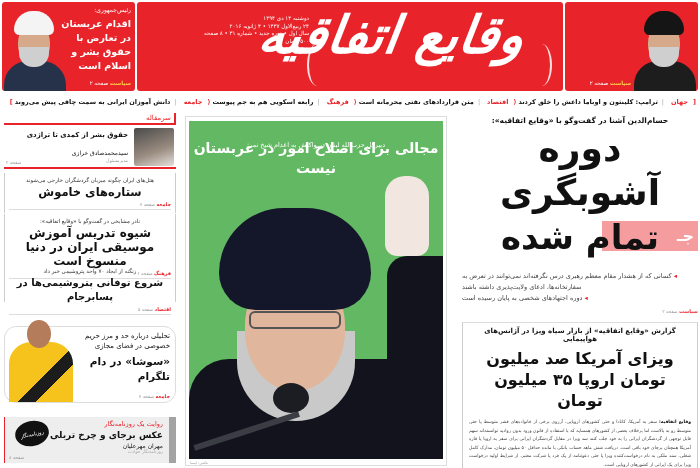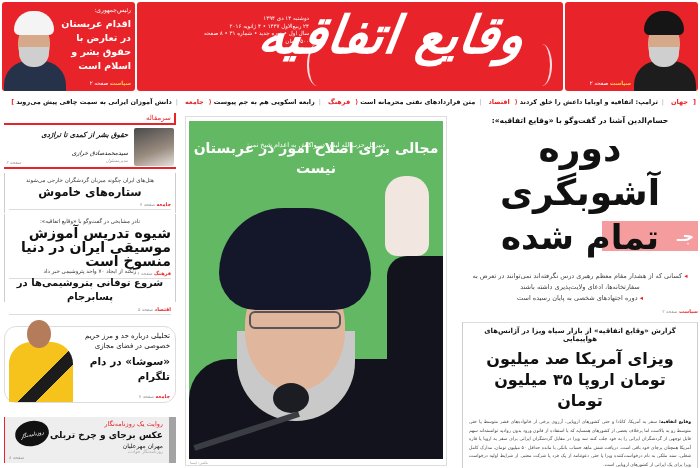--- a/index.html
+++ b/index.html
@@ -45,38 +45,38 @@
   
   .ticker { position: absolute; top: 95px; left: 2px; width: 696px; height: 13px; font-size: 6.5px; font-weight: bold; display: flex; align-items: center; white-space: nowrap; overflow: hidden; }
   .ticker .cat { color: #e8242a; margin: 0 3px; }
   .ticker .sep { color: #aaa; margin: 0 4px; font-weight: normal; }
   .ticker .br { color: #e8242a; font-weight: bold; margin: 0 2px; }
 
   
   .left-col { position: absolute; top: 113px; left: 4px; width: 172px; }
   .editorial-header { height: 12px; border-bottom: 2px solid #e8242a; position: relative; }
   .editorial-header span { position: absolute; right: 0; top: 0; background: #fff; color: #e8242a; font-size: 7px; padding-left: 4px; padding-right: 3px; border-right: 2px solid #e8242a; line-height: 10px; }
-  .editorial-box { height: 44px; border-bottom: 2px solid #e8242a; position: relative; font-style: italic; }
+  .editorial-box { height: 44px; border-bottom: 2px solid #e8242a; position: relative; }
   .ed-photo { position: absolute; right: 2px; top: 3px; width: 40px; height: 38px; background: linear-gradient(160deg,#4a4a4a,#9a8c80 60%,#e5e0dc); border-radius: 2px; }
   .ed-title { position: absolute; right: 48px; top: 6px; font-size: 7px; font-weight: bold; }
   .ed-author { position: absolute; right: 48px; top: 24px; font-size: 6px; }
   .ed-role { position: absolute; right: 48px; top: 33px; font-size: 4.5px; color: #999; }
   .pgref { font-size: 4.5px; color: #999; }
   .pgref .sec { color: #e8242a; font-weight: bold; font-size: 5px; }
   .ed-pg { position: absolute; left: 2px; bottom: 2px; }
 
   .story-box { border-left: 1px solid #ccc; border-right: 1px solid #ccc; padding: 4px 4px 3px; text-align: center; }
   .story-box .kicker { font-size: 5.5px; color: #333; margin-bottom: 2px; }
   .story-box .hl { font-weight: bold; color: #111; }
   .story-box .foot { text-align: right; border-bottom: 1px solid #ddd; padding-bottom: 2px; margin-top: 2px; }
 
   .sotw { position: absolute; top: 60px; right: 0; width: 172px; height: 40px; }
   .s1 .hl { font-size: 11.5px; line-height: 14px; }
   .music { position: absolute; top: 101px; right: 0; width: 172px; height: 50px; }
-  .music .hl { font-size: 14px; line-height: 14px; text-align: right; }
+  .music .hl { font-size: 12px; line-height: 14px; }
   .petro { position: absolute; top: 151px; right: 0; width: 172px; height: 38px; }
   .petro .hl { font-size: 10px; line-height: 14px; }
 
   .telegram { position: absolute; top: 213px; right: 0; width: 172px; height: 77px; border: 1px solid #ddd; border-radius: 12px; }
   .player { position: absolute; left: 2px; bottom: 0; width: 68px; height: 82px; }
   .player .ph { position: absolute; left: 20px; top: 0; width: 24px; height: 28px; border-radius: 50%; background: #b47c5a; }
   .player .pb { position: absolute; left: 2px; top: 22px; width: 64px; height: 60px; border-radius: 22px 22px 0 0; background: linear-gradient(135deg,#f6c21c 55%,#1c1c1c 55%,#1c1c1c 70%,#f6c21c 70%); }
   .tg-text { position: absolute; right: 5px; top: 4px; width: 95px; text-align: right; }
   .tg-kicker { font-size: 7px; line-height: 10px; }
   .tg-hl { font-size: 10.5px; font-weight: bold; line-height: 15px; margin-top: 3px; }
@@ -106,21 +106,21 @@
   .np-mic { position: absolute; left: 84px; top: 262px; width: 36px; height: 30px; border-radius: 50%; background: #1b1d22; }
   .np-stand { position: absolute; left: 0; top: 290px; width: 110px; height: 6px; background: #3a3d44; transform: rotate(-18deg); transform-origin: right center; }
   .ct-credit { position: absolute; left: 4px; bottom: 0; font-size: 3.5px; color: #999; }
 
   
   .right-col { position: absolute; top: 113px; left: 462px; width: 236px; }
   .rc-kicker { text-align: center; font-size: 7.5px; font-weight: bold; margin-top: 3px; }
   .rc-hl1 { text-align: center; font-size: 36px; font-weight: bold; line-height: 44px; margin-top: 2px; }
   .rc-hl2 { position: relative; text-align: center; font-size: 34px; font-weight: bold; line-height: 40px; margin-top: 2px; }
   .rc-tag { position: absolute; right: 0; top: 4px; width: 96px; height: 30px; background: rgba(232,36,42,.45); color: #fff; font-size: 16px; text-align: right; padding-right: 4px; line-height: 30px; }
-  .bullets { text-align: center; font-size: 6.5px; color: #444; line-height: 11px; margin-top: 14px; }
+  .bullets { text-align: left; font-size: 6.5px; color: #444; line-height: 11px; margin-top: 14px; }
   .bullets .b { color: #e8242a; }
   .rc-pg { text-align: right; margin-top: 4px; }
 
   .visa-box { position: absolute; top: 209px; left: 0; width: 236px; height: 146px; border-left: 1px solid #ccc; border-right: 1px solid #ccc; border-top: 1px solid #ddd; padding: 4px 6px; }
   .v-kicker { text-align: center; font-size: 7px; font-weight: bold; }
   .v-hl { text-align: center; font-size: 16px; font-weight: bold; line-height: 21px; margin-top: 5px; }
   .v-body { font-size: 4.5px; line-height: 8.5px; color: #444; text-align: justify; margin-top: 7px; }
   .v-body b { color: #000; }
 </style>
 </head>
@@ -165,21 +165,21 @@
     <div class="mh-section">
       <span class="sec">سیاست</span> <span class="pg">صفحه ۲</span>
     </div>
   </div>
 </div>
 
 <div class="ticker">
   <span class="br">[</span>
   <span class="cat">جهان</span>
   <span class="sep">|</span>
-  <span>ترامپ: اتفاقیه و اوباما داعش را خلق کردند</span>
+  <span>ترامپ: کلینتون و اوباما داعش را خلق کردند</span>
   <span class="br">⟨</span>
   <span class="cat">اقتصاد</span>
   <span class="sep">|</span>
   <span>متن قراردادهای نفتی محرمانه است</span>
   <span class="br">⟨</span>
   <span class="cat">فرهنگ</span>
   <span class="sep">|</span>
   <span>رابعه اسکویی هم به جم پیوست</span>
   <span class="br">⟨</span>
   <span class="cat">جامعه</span>

